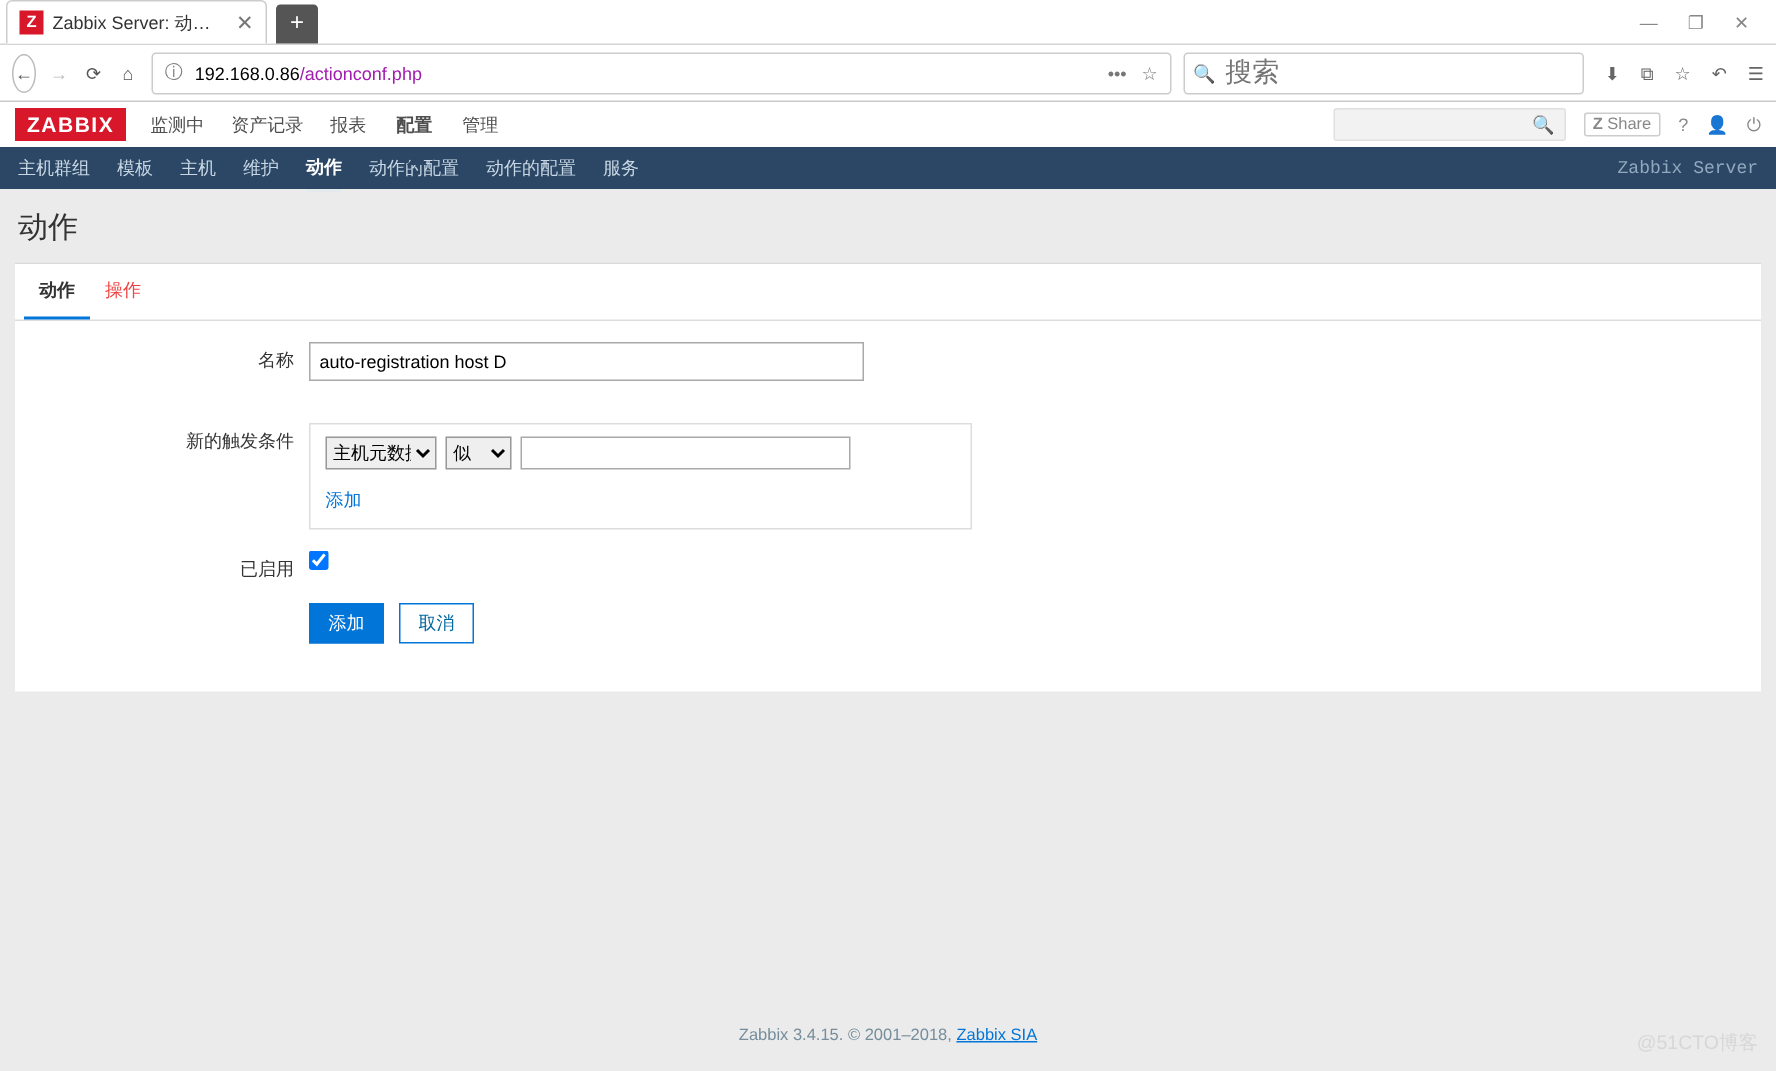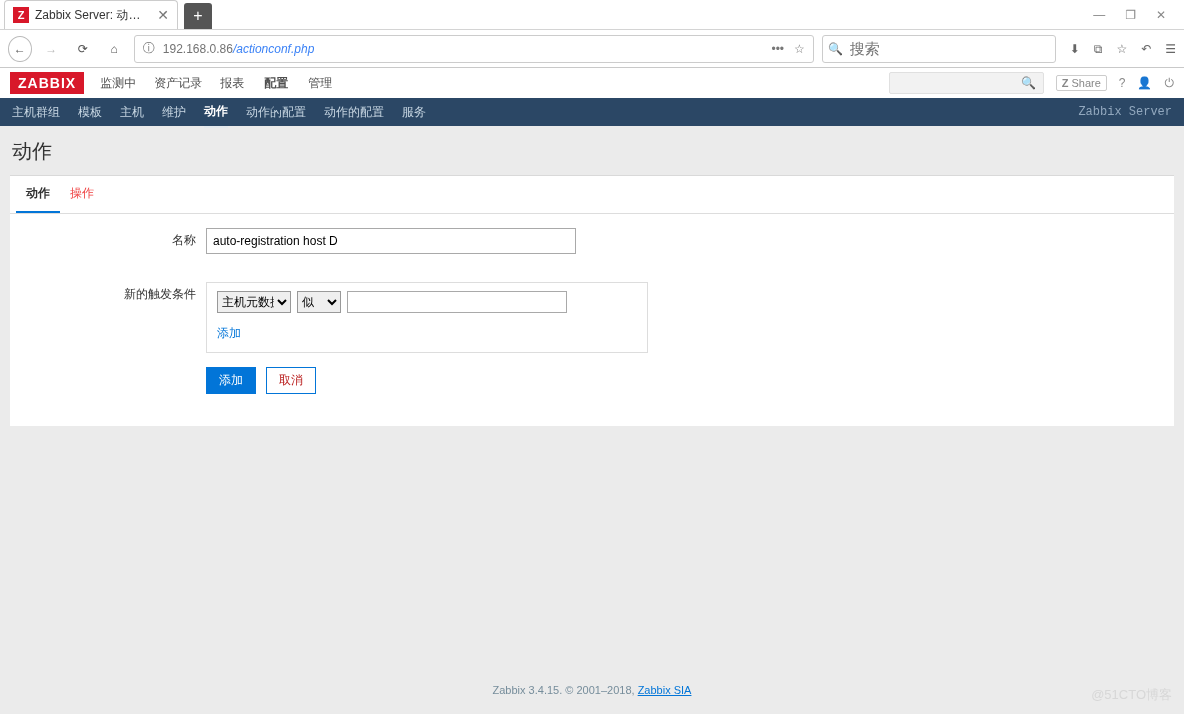--- a/index.html
+++ b/index.html
@@ -14,25 +14,25 @@
 .tab-close { color: #777; font-size: 14px; cursor: pointer; }
 .newtab { width: 28px; height: 26px; margin-left: 6px; color: #fff; background: #555; display: flex; align-items: center; justify-content: center; font-size: 16px; border-radius: 3px 3px 0 0; }
 .win-controls { margin-left: auto; display: flex; gap: 20px; padding-right: 18px; color: #888; align-items:center; height:100%; }
 
 .browser-toolbar { height: 38px; background: #fff; border-bottom: 1px solid #c9c9c9; display: flex; align-items: center; padding: 0 8px; gap: 8px; }
 .nav-btn { width: 26px; height: 26px; border: 1px solid #bbb; border-radius: 50%; display: flex; align-items: center; justify-content: center; color: #555; cursor: pointer; }
 .nav-btn.no-border { border: none; }
 .url-bar { flex: 0 0 680px; height: 28px; border: 1px solid #ccc; border-radius: 3px; display: flex; align-items: center; padding: 0 8px; gap: 8px; color: #555; }
 .url-bar .icon { color: #777; }
 .url-text { flex:1; }
-.url-text .host { color:#737373; }
-.url-text .path { color:#3b82f6;font-style:italic; }
+.url-text .host { color:#000000; }
+.url-text .path { color:#a21caf; }
 .url-actions { display:flex; gap:10px; color:#777; }
 .search-bar { flex: 0 0 212px; height: 28px; border: 1px solid #ccc; border-radius: 3px; display: flex; align-items: center; padding: 0 6px; gap: 6px; color: #888; }
-.search-bar input { border: none; outline: none; flex:1; font-size: 15px; }
+.search-bar input { border: none; outline: none; flex:1; font-size: 18px; }
 .tool-icons { display:flex; gap:14px; color:#666; margin-left:6px; }
 .tool-icons span { cursor:pointer; }
 
 
 .zbx-header { height: 30px; background: #fff; display:flex; align-items:center; padding:0 10px; gap:14px; }
 .zbx-logo { background:#d8182a; color:#fff; font-weight:bold; letter-spacing:1px; padding:3px 8px; font-size:14px; font-family: Arial; }
 .zbx-menu { display:flex; gap:14px; color:#4f4f4f; }
 .zbx-menu span { cursor:pointer; padding:6px 2px; }
 .zbx-menu span.active { font-weight:bold; position:relative; }
 .zbx-header-right { margin-left:auto; display:flex; align-items:center; gap:12px; color:#888; }
@@ -64,21 +64,21 @@
 .cond-box { border:1px solid #ddd; width:442px; padding:8px 10px 10px; }
 .cond-table { width:100%; border-collapse:collapse; }
 .cond-table th { color:#888; font-weight:normal; text-align:left; padding:4px 0; width:76px; }
 .cond-table th.name { width:290px; }
 .cond-table td { padding:4px 0; }
 .fst { font-style:italic; }
 .blue { color:#0275d8; cursor:pointer; }
 
 .btn { display:inline-block; padding:4px 12px; border:1px solid #0275d8; cursor:pointer; font-size:12px; }
 .btn.primary { background:#0275d8; color:#fff; }
-.btn.secondary { background:#fff; color:#b91c1c; }
+.btn.secondary { background:#fff; color:#0369a1; }
 
 .footer { position:absolute; bottom:18px; left:0; right:0; text-align:center; color:#768d9b; font-size:11px; }
 .footer a { color:#0275d8; text-decoration:underline; }
 .watermark { position:absolute; bottom:10px; right:12px; color:#d7d7d7; font-size:13px; }
 .arrow-active { position:absolute; top:24px; left:50%; margin-left:-5px; width:0; height:0; border-left:5px solid transparent; border-right:5px solid transparent; border-bottom:5px solid #2b4765; }
 </style>
 </head>
 <body>
 
 <div class="browser-titlebar">
@@ -189,20 +189,26 @@
               <select class="sel" style="width:44px;"><option>似</option></select>
               <input class="short" style="">
             </div>
             <div style="margin-top:12px;">
               <span class="blue">添加</span>
             </div>
           </div>
         </div>
       </div>
 
+      <div class="form-row">
+        <div class="form-label">已启用</div>
+        <div class="form-field">
+          <input type="checkbox" checked="" style="">
+        </div>
+      </div>
 
       <div class="form-row">
         <div class="form-label"></div>
         <div class="form-field" style="display:flex; gap:10px;">
           <span class="btn primary">添加</span>
           <span class="btn secondary">取消</span>
         </div>
       </div>
 
     </div>

